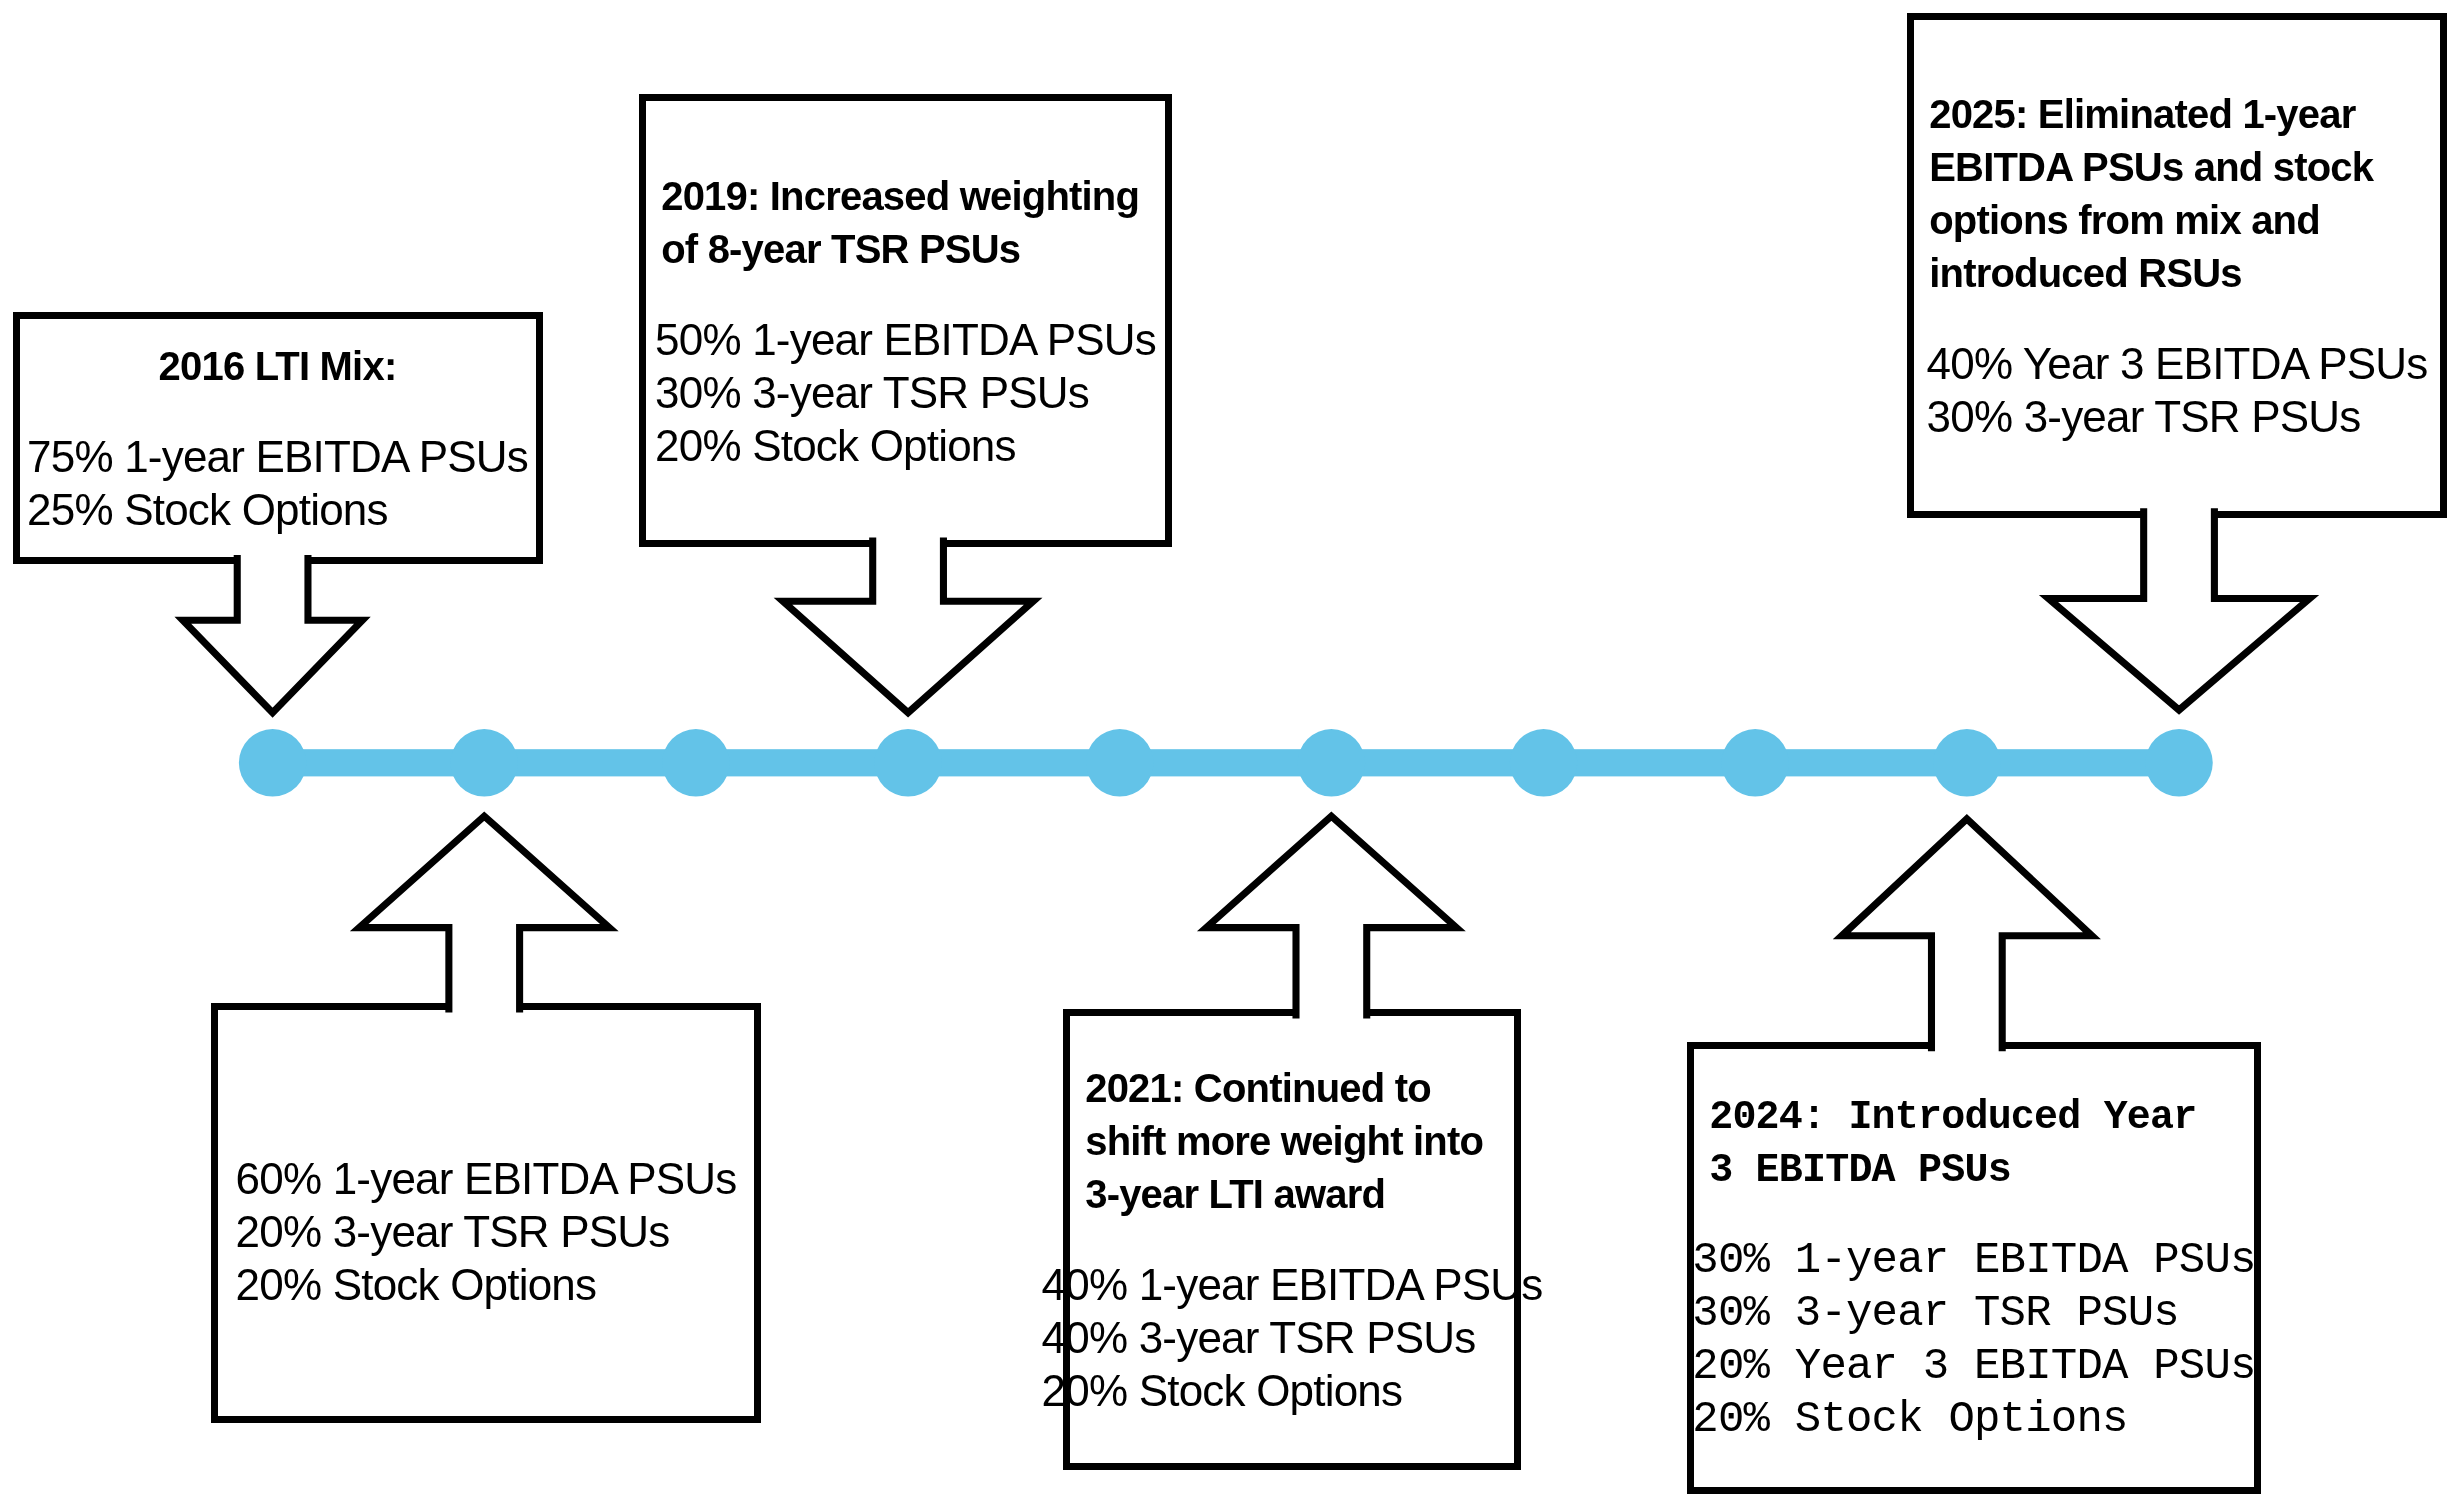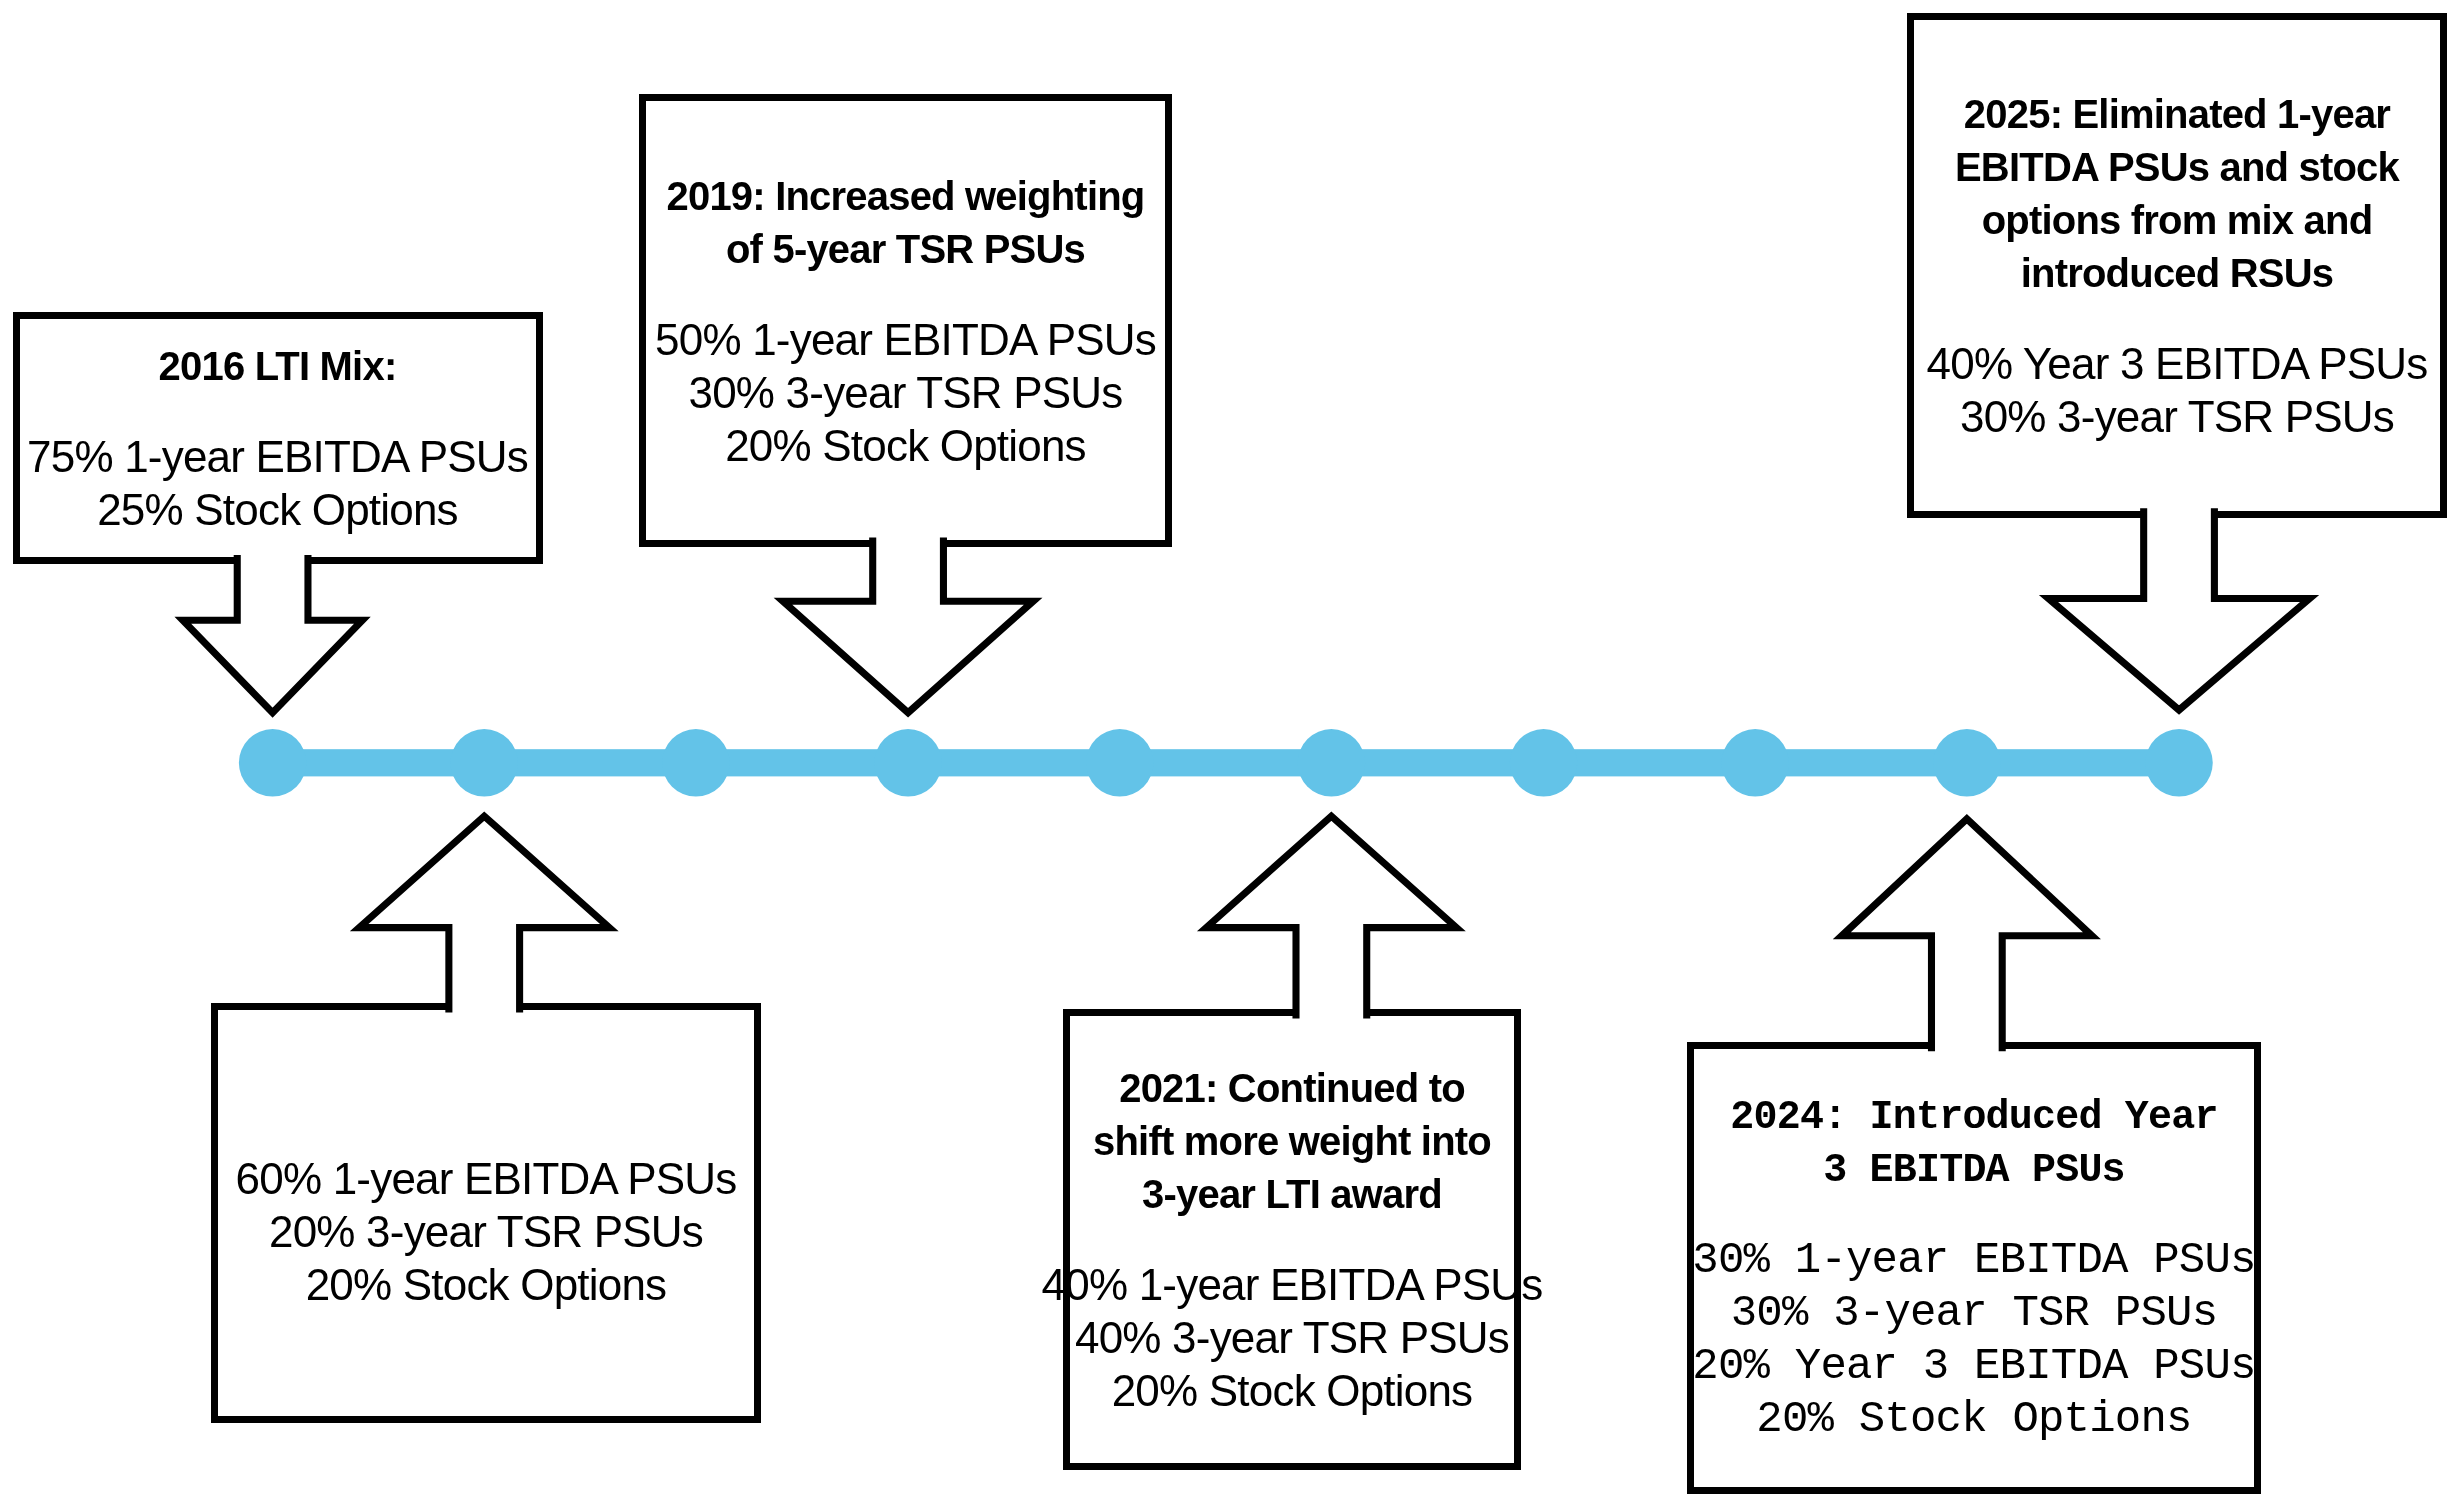--- a/index.html
+++ b/index.html
@@ -18,21 +18,21 @@
   }
   .callout-box {
     position: absolute;
     box-sizing: border-box;
     border: 7px solid #000000;
     background: #ffffff;
     display: flex;
     flex-direction: column;
     justify-content: center;
     align-items: center;
-    text-align: center;
+    text-align: left;
     padding: 11px 15.2px;
     z-index: 1;
   }
   .callout-title {
     font-weight: 700;
     font-size: 40px;
     line-height: 53px;
     letter-spacing: -0.8px;
   }
   .callout-items {
@@ -74,21 +74,21 @@
 
   <div class="callout-box" id="box-2016">
     <div class="callout-title">2016 LTI Mix:</div>
     <div class="callout-items">
       <div class="callout-item">75% 1-year EBITDA PSUs</div>
       <div class="callout-item">25% Stock Options</div>
     </div>
   </div>
 
   <div class="callout-box" id="box-2019">
-    <div class="callout-title">2019: Increased weighting of 5-year TSR PSUs</div>
+    <div class="callout-title">2019: Increased weighting of 8-year TSR PSUs</div>
     <div class="callout-items">
       <div class="callout-item">50% 1-year EBITDA PSUs</div>
       <div class="callout-item">30% 3-year TSR PSUs</div>
       <div class="callout-item">20% Stock Options</div>
     </div>
   </div>
 
   <div class="callout-box" id="box-2025">
     <div class="callout-title">2025: Eliminated 1-year EBITDA PSUs and stock options from mix and introduced RSUs</div>
     <div class="callout-items">

